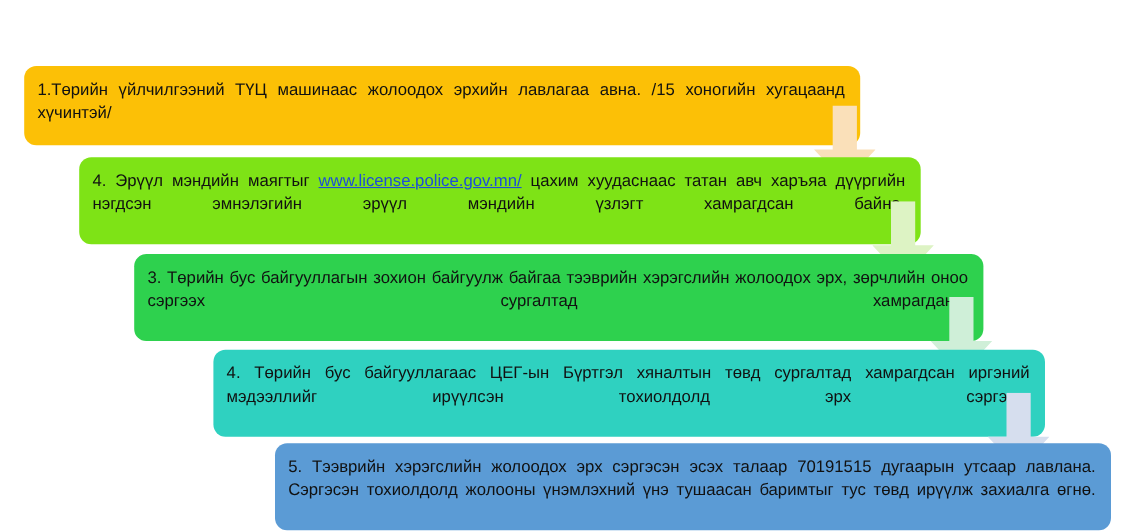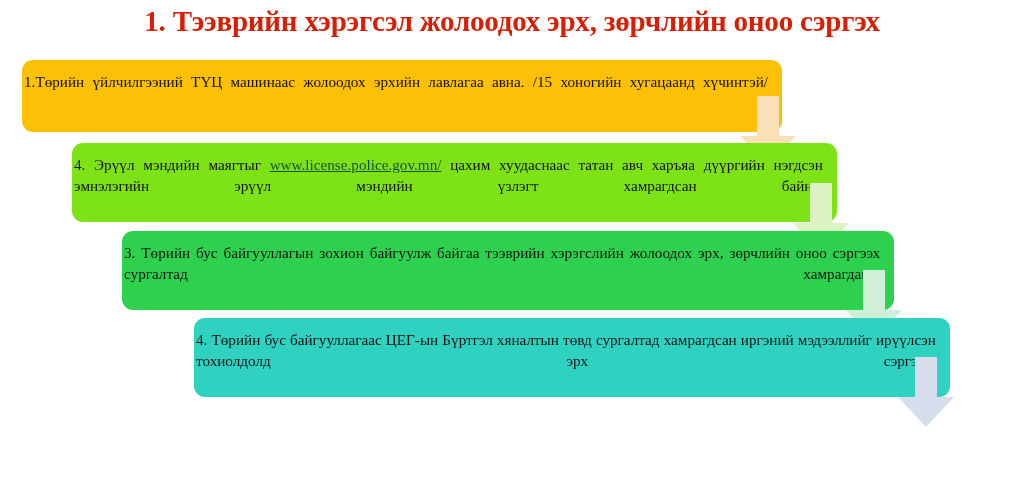--- a/index.html
+++ b/index.html
@@ -46,40 +46,39 @@
     box-sizing: border-box;
     color: #111111;
     font-size: 15.2px;
     line-height: 21px;
     text-align: justify;
     text-justify: inter-word;
     overflow: hidden;
   }
   .step-box .txt {
     display: block;
-    padding: 11px 14px 10px 2px;
+    padding: 11px 14px 10px 12px;
     text-align: justify;
     text-justify: inter-word;
-    font-family: Liberation Serif, serif;
   }
   .step-box .txt::after {
     content: "";
     display: inline-block;
     width: 100%;
   }
 
   #box1 { left: 22px;  top: 60px;  width: 760px; height: 72px;  background: #FCC006; }
   #box2 { left: 72px;  top: 143px; width: 765px; height: 79px;  background: #7EE316; }
   #box3 { left: 122px; top: 231px; width: 772px; height: 79px;  background: #2ED14E; }
   #box4 { left: 194px; top: 318px; width: 756px; height: 79px;  background: #2FD1C0; }
   #box5 { left: 250px; top: 403px; width: 760px; height: 79px;  background: #5B9BD5; }
 
   
   .link {
-    color: #14532d;
+    color: #1d4ed8;
     text-decoration: underline;
     white-space: nowrap;
   }
 
   
   .arrow {
     position: absolute;
     width: 56px;
     height: 70px;
   }
@@ -88,21 +87,20 @@
   #arrow1 { left: 740px; top: 96px; }
   #arrow2 { left: 793px; top: 183px; }
   #arrow3 { left: 846px; top: 270px; }
   #arrow4 { left: 898px; top: 357px; }
 </style>
 </head>
 <body>
 
 <div id="slide">
 
-  <div id="title">1. Тээврийн хэрэгсэл жолоодох эрх, зөрчлийн оноо сэргэх</div>
 
   <div class="step-box" id="box1">
     <span class="txt">1.Төрийн үйлчилгээний ТҮЦ машинаас жолоодох эрхийн лавлагаа авна. /15 хоногийн хугацаанд хүчинтэй/</span>
   </div>
 
   <div class="arrow" id="arrow1">
     <svg viewBox="0 0 56 70" xmlns="http://www.w3.org/2000/svg">
       <polygon points="17,0 39,0 39,40 56,40 28,70 0,40 17,40" fill="#FAE0B9"></polygon>
     </svg>
   </div>
@@ -130,14 +128,17 @@
   <div class="step-box" id="box4">
     <span class="txt">4. Төрийн бус байгууллагаас ЦЕГ-ын Бүртгэл хяналтын төвд сургалтад хамрагдсан иргэний мэдээллийг ирүүлсэн тохиолдолд эрх сэргэнэ.</span>
   </div>
 
   <div class="arrow" id="arrow4">
     <svg viewBox="0 0 56 70" xmlns="http://www.w3.org/2000/svg">
       <polygon points="17,0 39,0 39,40 56,40 28,70 0,40 17,40" fill="#D6DEEE"></polygon>
     </svg>
   </div>
 
+  <div class="step-box" id="box5">
+    <span class="txt">5. Тээврийн хэрэгслийн жолоодох эрх сэргэсэн эсэх талаар 70191515 дугаарын утсаар лавлана. Сэргэсэн тохиолдолд жолооны үнэмлэхний үнэ тушаасан баримтыг тус төвд ирүүлж захиалга өгнө.</span>
+  </div>
 
 </div>
 
 </body></html>

